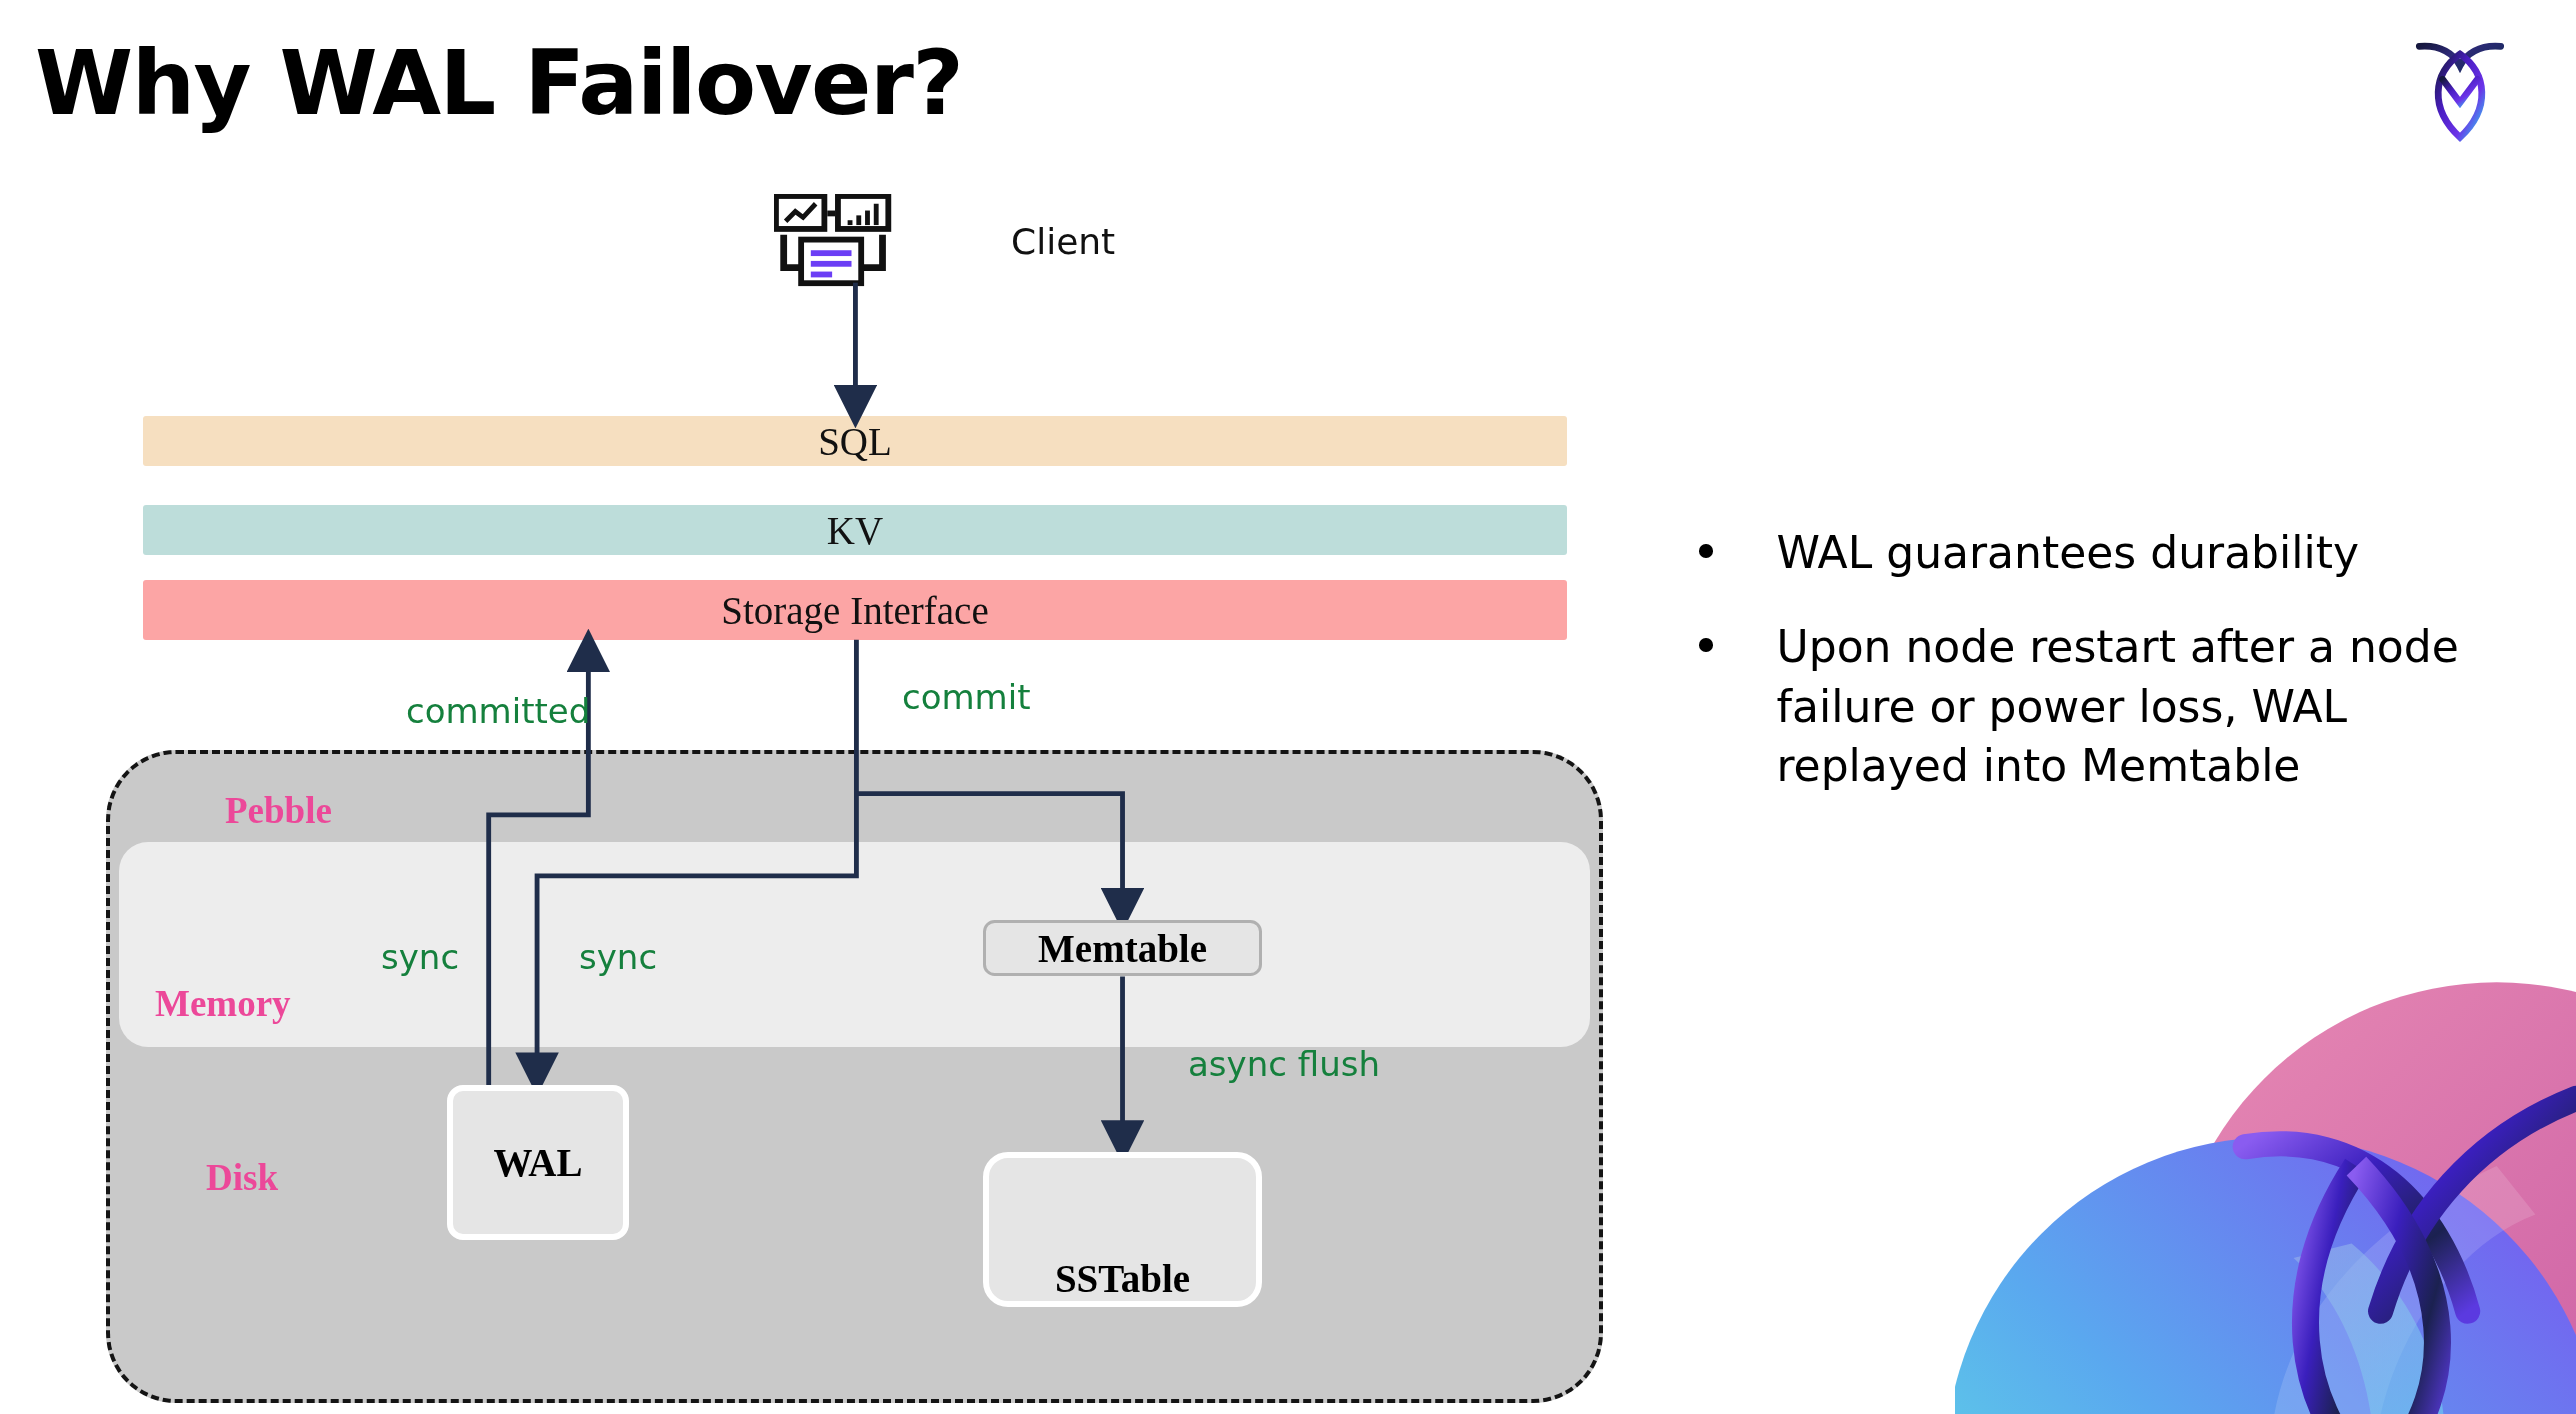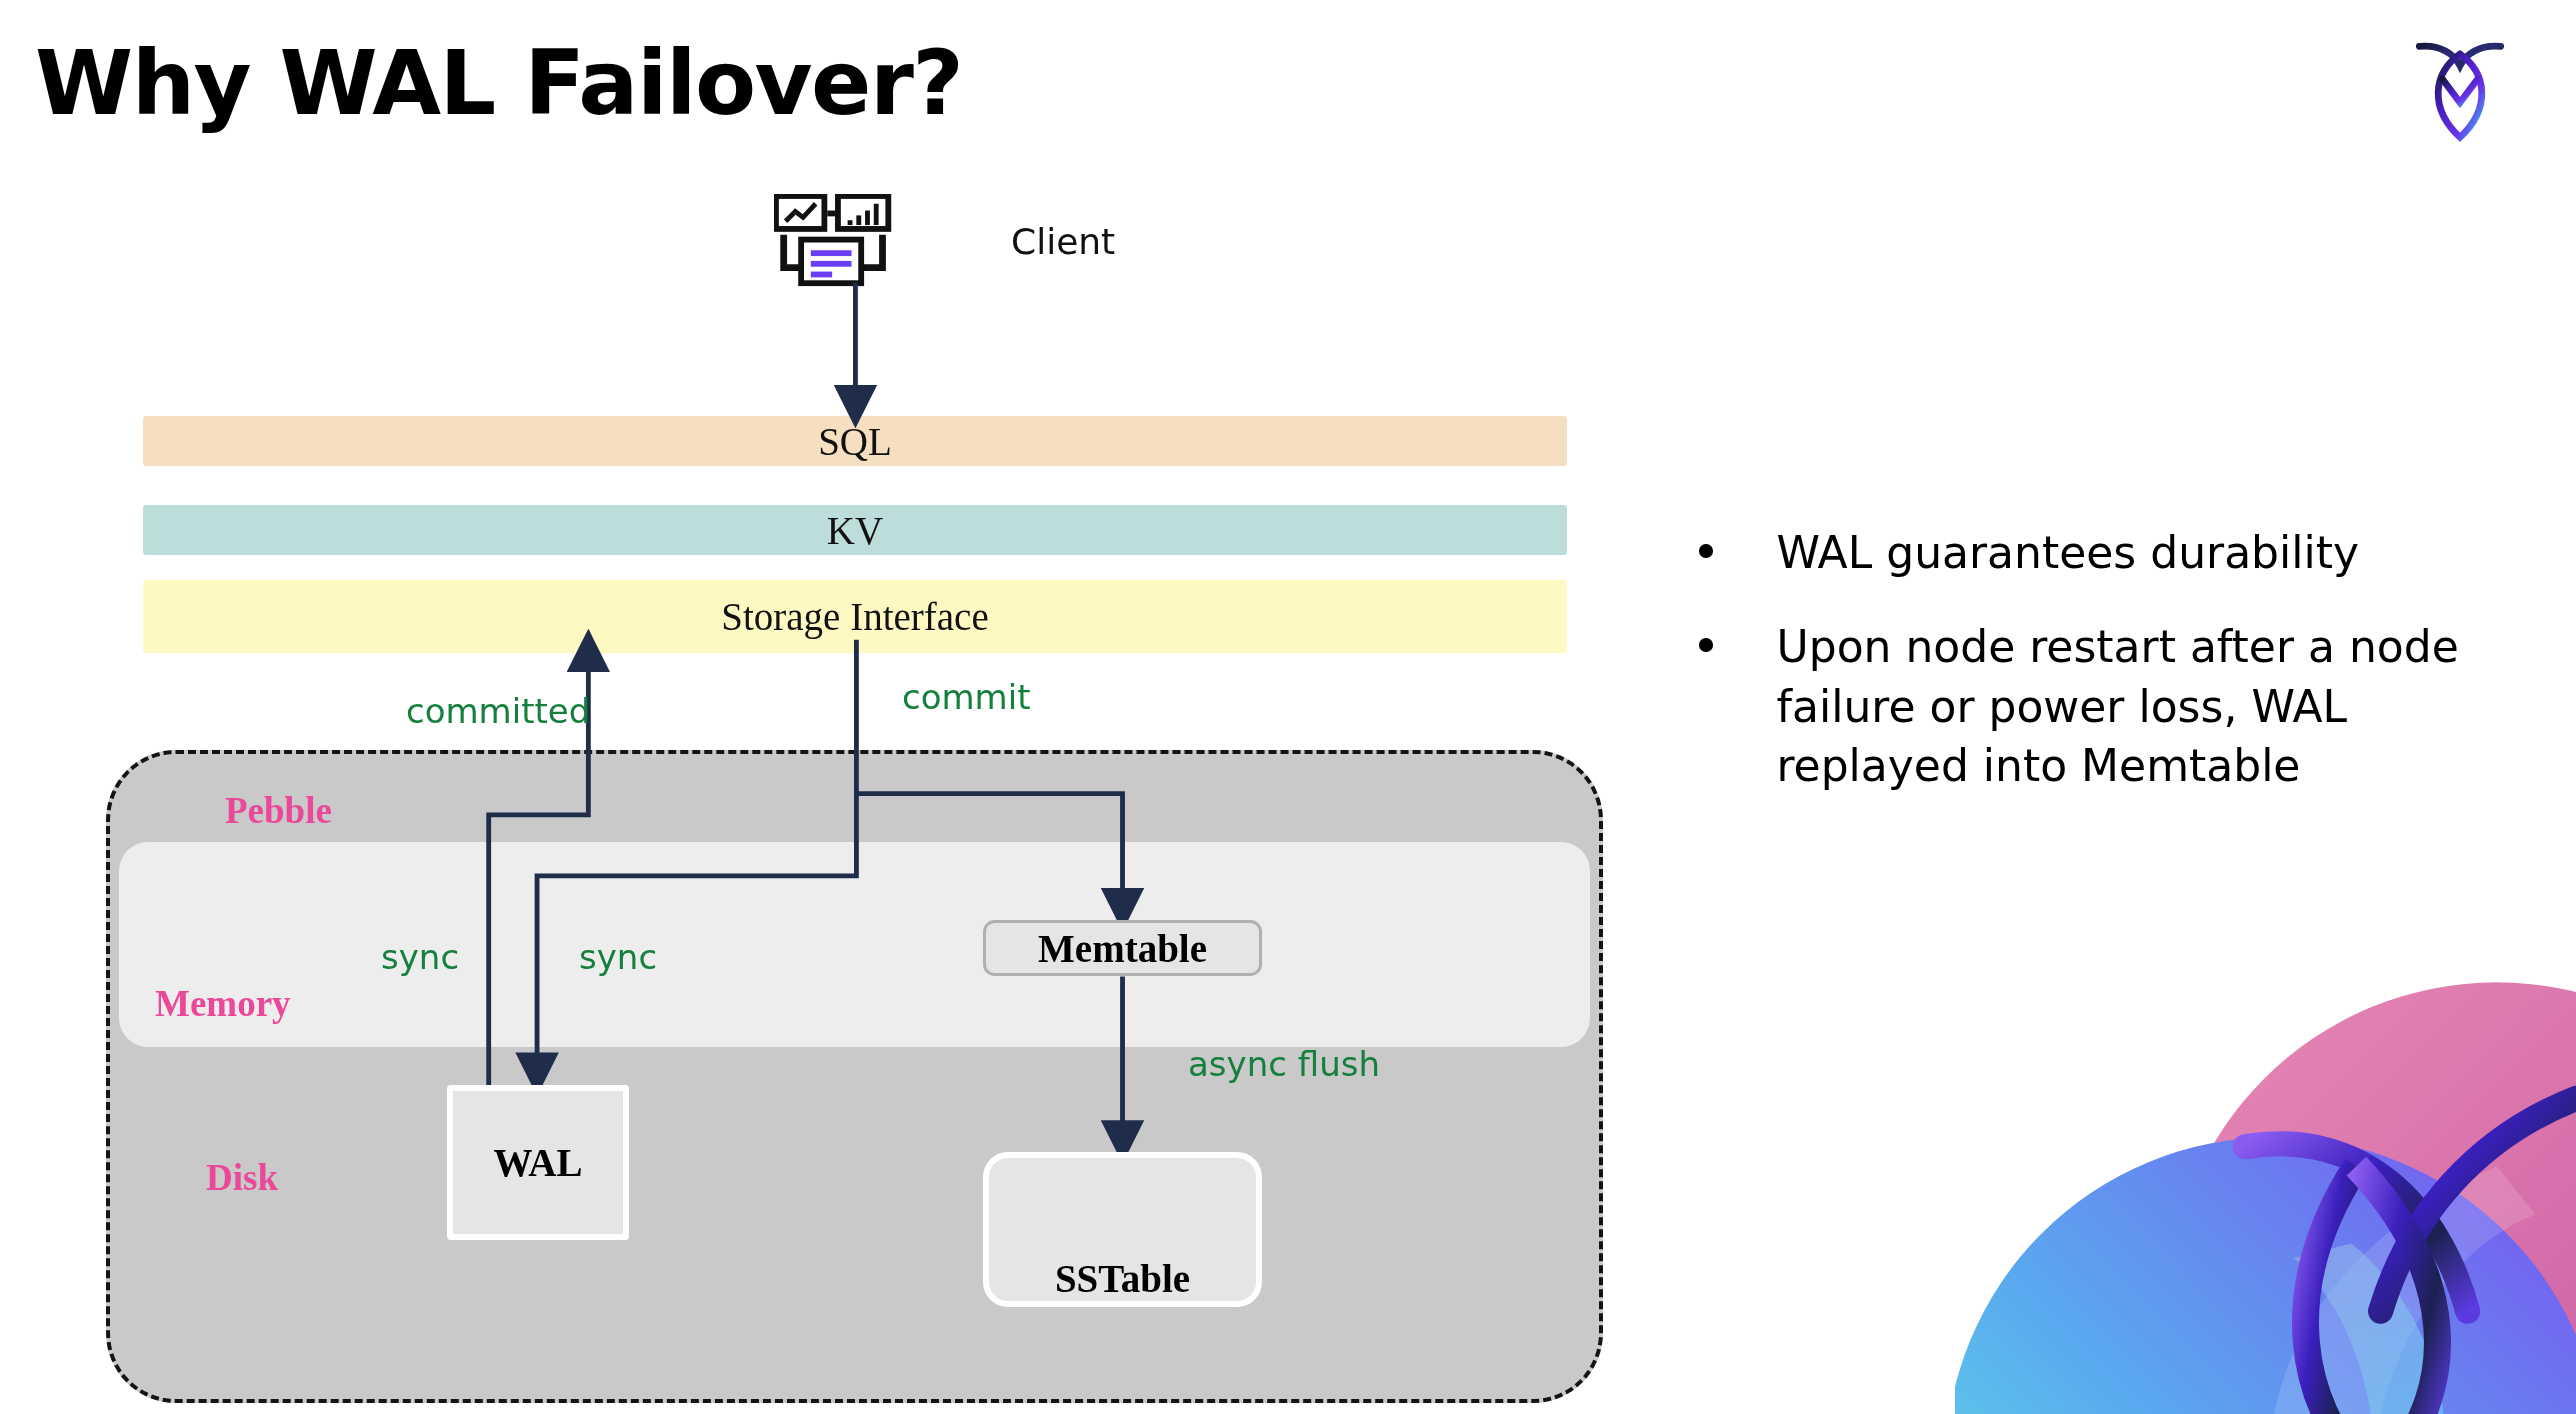--- a/index.html
+++ b/index.html
@@ -85,21 +85,21 @@
     display: flex;
     align-items: center;
     justify-content: center;
     font-family: "Liberation Serif", serif;
     font-size: 39px;
     color: #111111;
     box-sizing: border-box;
   }
   .layer-sql { top: 416px;  height: 50px; background: #f6dfc0; }
   .layer-kv  { top: 505px;  height: 50px; background: #bdddda; }
-  .layer-si  { top: 580px;  height: 73px; background: #fef9c3; }
+  .layer-si  { top: 580px;  height: 60px; background: #fca5a5; }
 
   
   .pebble-box {
     position: absolute;
     left: 106px;
     top: 750px;
     width: 1497px;
     height: 653px;
     background: #c9c9c9;
     border: 4.8px dashed #141414;
@@ -143,21 +143,21 @@
     box-sizing: border-box;
   }
   .node-memtable {
     left: 983px; top: 920px; width: 279px; height: 56px;
     border: 3.9px solid #b0b0b0;
     border-radius: 11.6px;
   }
   .node-wal {
     left: 447px; top: 1085px; width: 182px; height: 155px;
     border: 6.8px solid #ffffff;
-    border-radius: 4px;
+    border-radius: 16px;
   }
   .node-sstable {
     left: 983px; top: 1152px; width: 279px; height: 155px;
     border: 6.8px solid #ffffff;
     border-radius: 25px;
     align-items: flex-end;
   }
 
   
   .edge-label {

